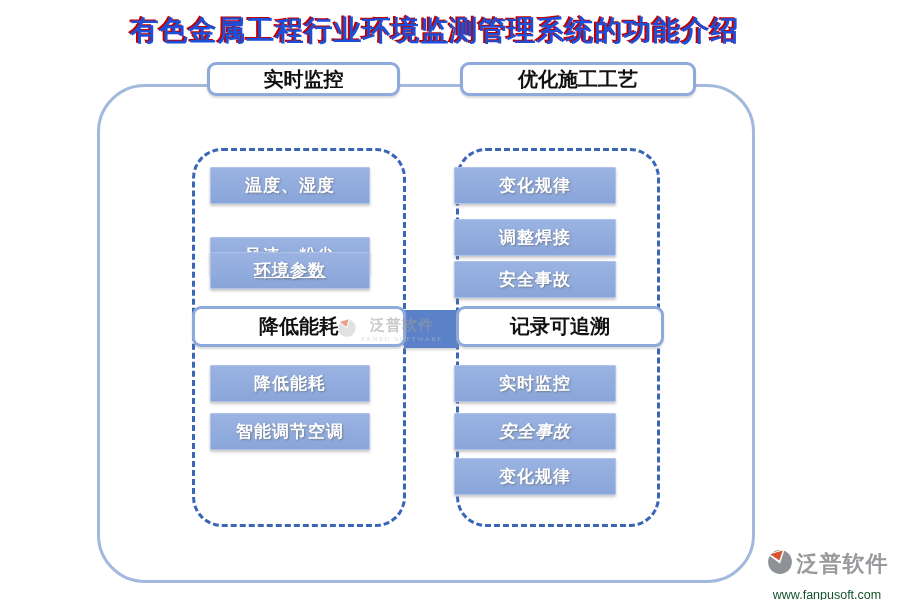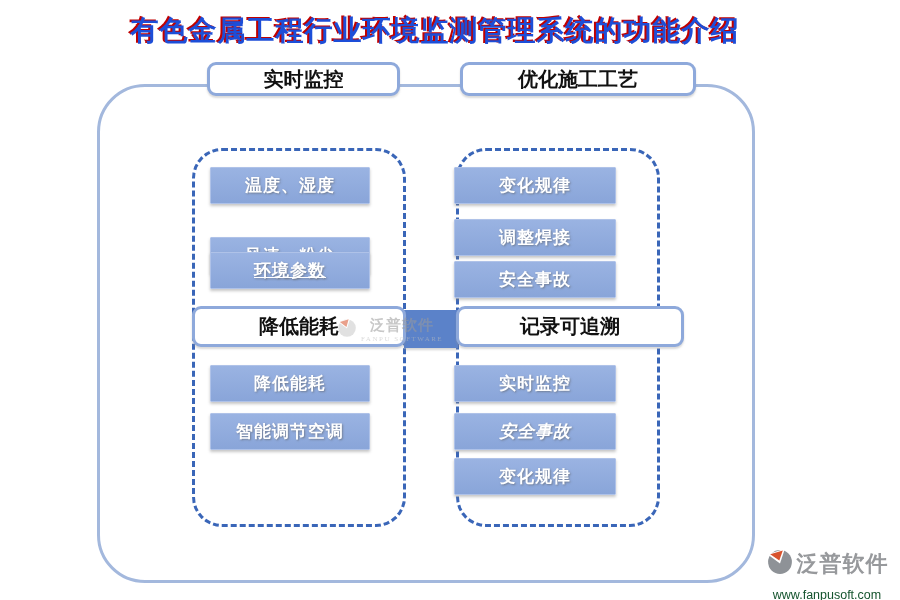--- a/index.html
+++ b/index.html
@@ -73,21 +73,21 @@
     top: 306px; height: 41px;
     background: #ffffff;
     border: 3px solid #8EA9DB;
     border-radius: 9px;
     display: flex; align-items: center; justify-content: center;
     font-size: 20px; font-weight: bold; color: #111111;
     box-shadow: 0 2px 2px rgba(150,150,150,0.35);
     z-index: 4;
   }
   .divider-left  { left: 192px; width: 214px; }
-  .divider-right { left: 456px; width: 228px; }
+  .divider-right { left: 456px; width: 208px; }
   .connector {
     position: absolute;
     left: 404px; top: 310px;
     width: 54px; height: 38px;
     background: #5B82C9;
     box-shadow: 0 2px 2px rgba(150,150,150,0.4);
     z-index: 3;
   }
   .watermark {
     position: absolute;

